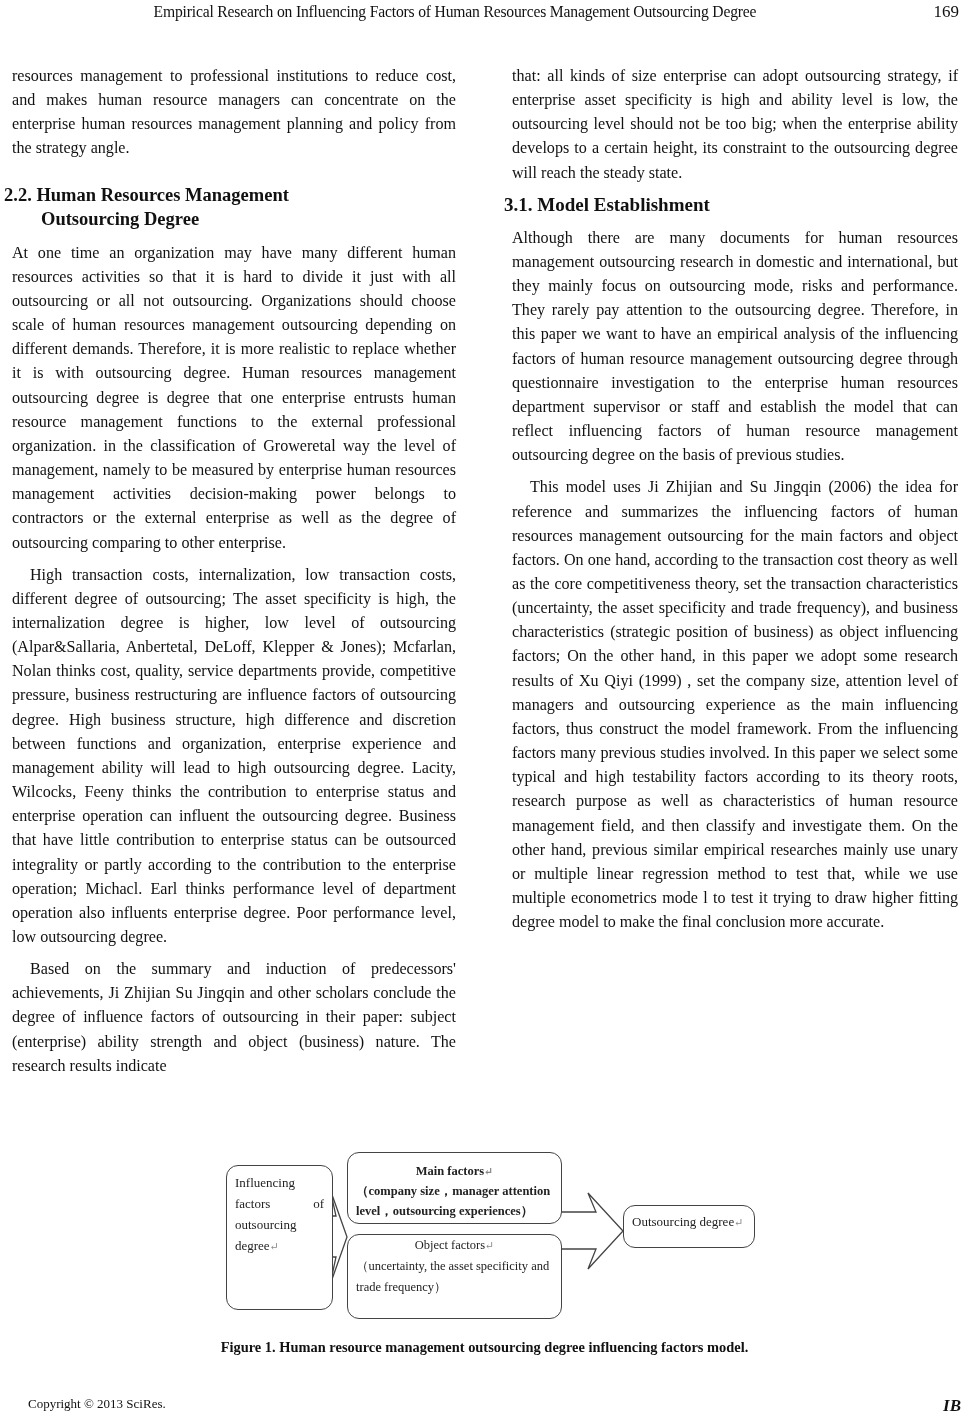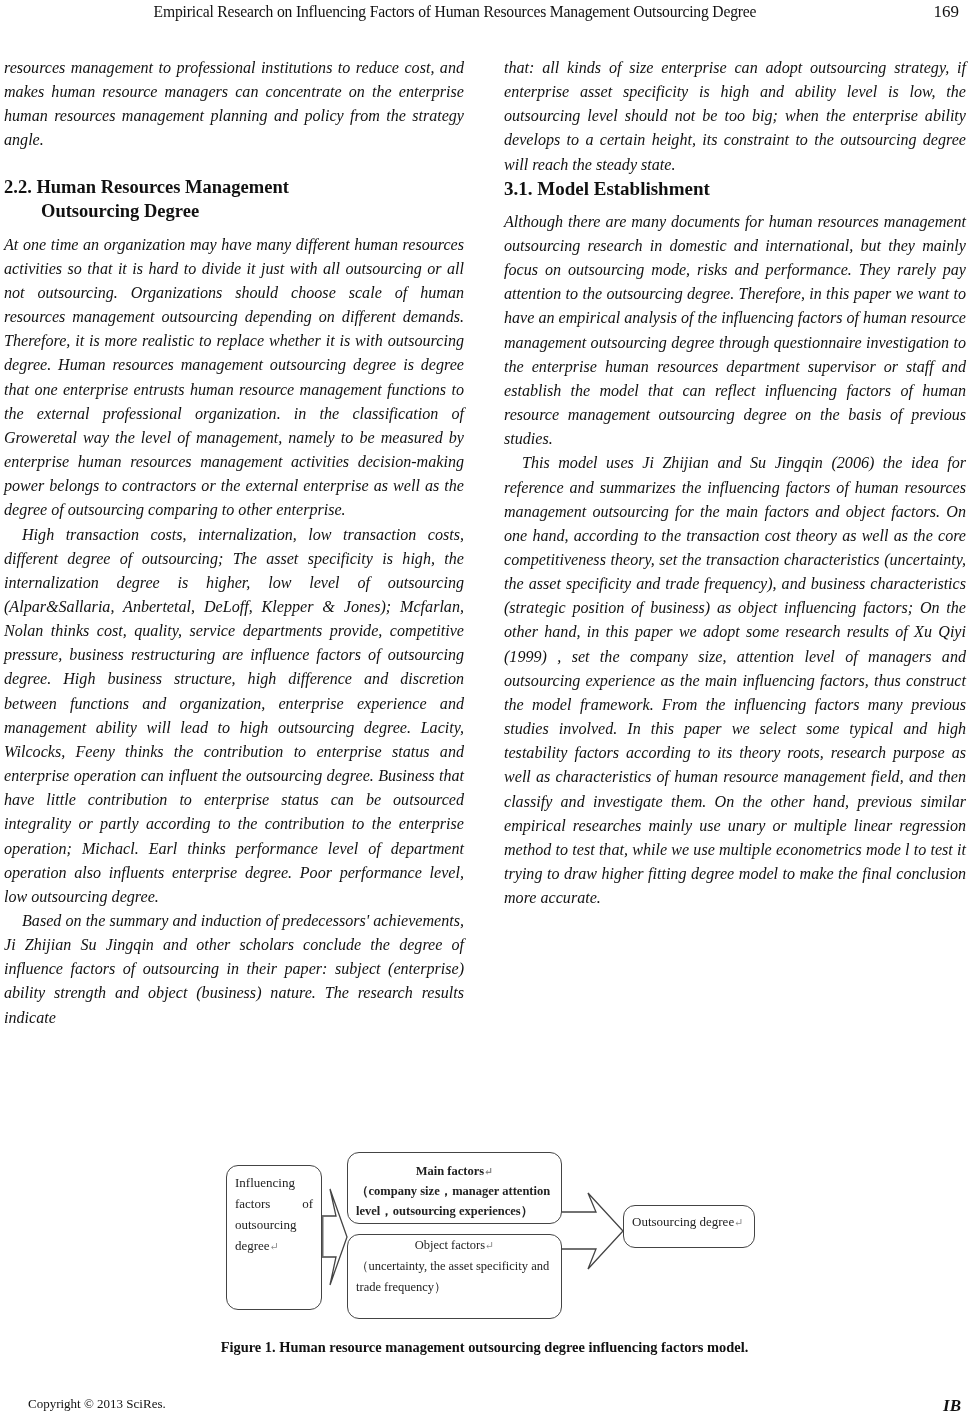--- a/index.html
+++ b/index.html
@@ -6,31 +6,31 @@
   body { width: 969px; height: 1416px; position: relative; overflow: hidden; color: #111;
          font-family: "Liberation Serif", "DejaVu Serif", serif; }
   .header { position: absolute; top: 2px; left: 0; width: 969px; height: 22px; }
   .header-title { position: absolute; left: 0; width: 910px; text-align: center; top: 0;
                   font-size: 17px; letter-spacing: -0.2px; transform: scaleX(0.92); transform-origin: center; }
   .page-number { position: absolute; right: 10px; top: 0; font-size: 17px; }
 
   .col { position: absolute; top: 56px; font-size: 16.1px; line-height: 24.15px; text-align: justify; }
   .col-left { left: 4px; width: 460px; }
   .col-right { left: 504px; width: 462px; }
-  .col p { margin: 0; font-style: italic; }
+  .col p { margin: 8px; }
   .indent { text-indent: 18px; }
   .h2 { font-weight: bold; font-size: 18.5px; line-height: 24px; margin: 22px 0 10px 0; }
   .h2 .hang { display: block; padding-left: 37px; }
   .h1 { font-weight: bold; font-size: 21px; line-height: 26px; margin: 22px 0 8px 0; }
   .h3 { font-weight: bold; font-size: 19px; line-height: 24px; margin: 0 0 9px 0; }
 
   .figure { position: absolute; left: 218px; top: 1149px; width: 540px; height: 173px;
             font-family: "Liberation Serif", "DejaVu Serif", serif; color: #222; }
   .fig-box { position: absolute; border: 1.5px solid #444; border-radius: 12px; background: #fff; box-sizing: border-box; }
-  .box-influencing { left: 8px; top: 16px; width: 96px; height: 145px; padding: 6px 8px; font-size: 13px; line-height: 21px; text-align: justify; }
+  .box-influencing { left: 8px; top: 16px; width: 107px; height: 145px; padding: 6px 8px; font-size: 13px; line-height: 21px; text-align: justify; }
   .box-main { left: 129px; top: 3px; width: 215px; height: 72px; text-align: center; font-size: 12.5px; line-height: 20px; padding-top: 8px; font-weight: bold; }
   .box-object { left: 129px; top: 85px; width: 215px; height: 85px; text-align: center; font-size: 12.5px; line-height: 21px; padding-top: 0; }
   .box-outcome { left: 405px; top: 56px; width: 132px; height: 43px; font-size: 13px; padding: 8px 8px; }
   .fig-sub { display: block; text-align: left; padding: 0 8px; }
   .fig-arrows { position: absolute; left: 0; top: 0; width: 540px; height: 173px; }
   .mark { color: #888; font-size: 11px; }
 
   .caption { position: absolute; top: 1338px; left: 0; width: 969px; text-align: center; font-weight: bold;
              font-size: 15.5px; transform: scaleX(0.93); transform-origin: center; }
   .footer-left { position: absolute; left: 4px; top: 1396px; font-size: 13px; margin-left: 24px; }

